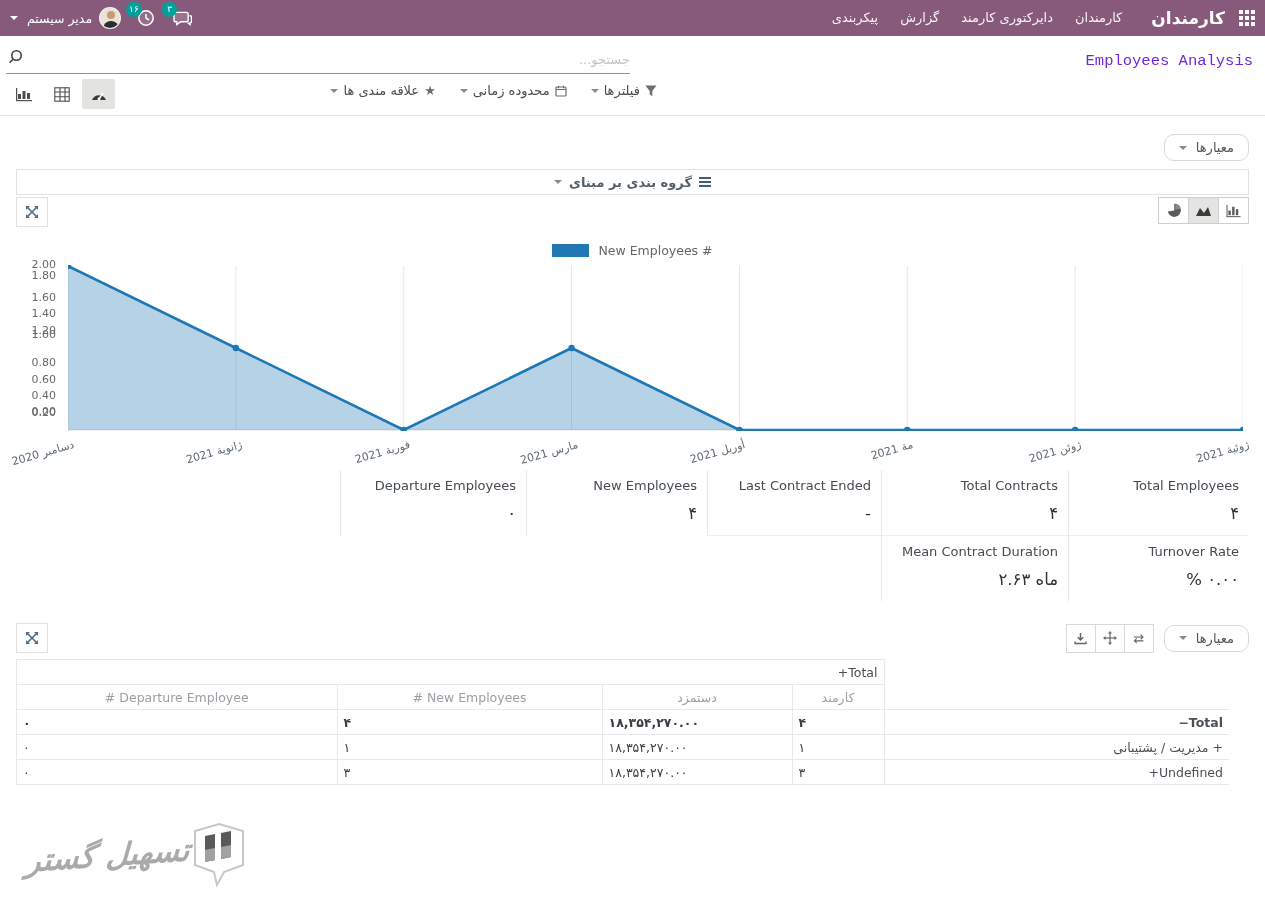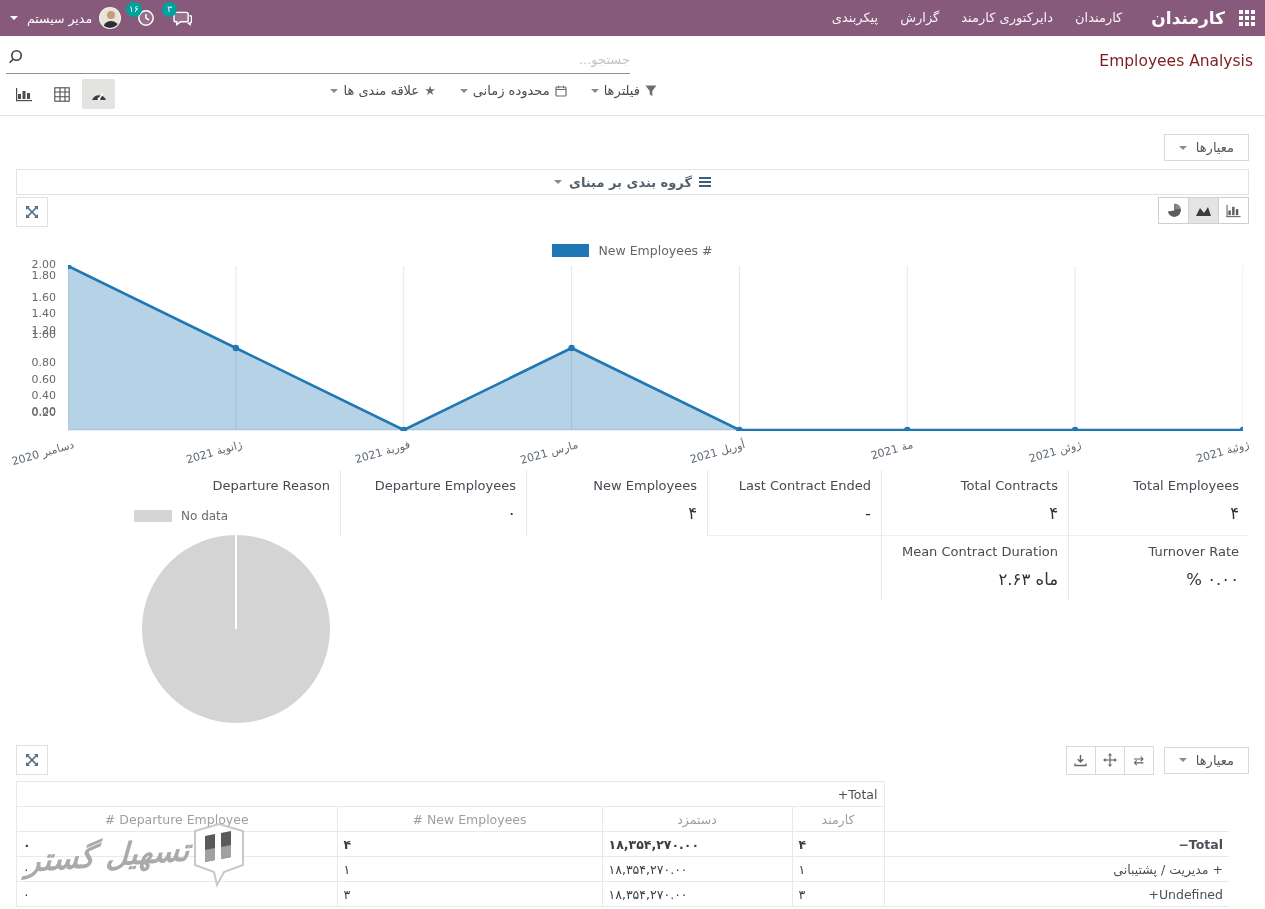--- a/index.html
+++ b/index.html
@@ -22,40 +22,40 @@
   .avatar { width:22px; height:22px; border-radius:50%; background:#e8e2d8; overflow:hidden; position:relative; border:1px solid rgba(255,255,255,.6); }
   .avatar .head { position:absolute; top:3px; left:7px; width:8px; height:8px; border-radius:50%; background:#c79b75; }
   .avatar .body { position:absolute; bottom:-2px; left:3px; width:16px; height:9px; border-radius:8px 8px 0 0; background:#2c2c34; }
   .user-name { font-size:12.5px; }
   .caret-w { width:0; height:0; border-left:4px solid transparent; border-right:4px solid transparent; border-top:4px solid #fff; margin-right:2px; }
   .caret-g { width:0; height:0; border-left:4px solid transparent; border-right:4px solid transparent; border-top:4px solid #8a8a8a; display:inline-block; }
 
   
   .control-panel { border-bottom:1px solid #e2e2e2; background:#fff; }
   .cp-top { display:flex; align-items:flex-end; padding:10px 12px 0 6px; }
-  .page-title { font-size:15.5px; color:#7f1d1d; direction:ltr; margin-bottom:4px; }
+  .page-title { font-size:15.5px; color:#6d28d9; direction:ltr; margin-bottom:4px;font-family:Liberation Mono, monospace; }
   .search-field { width:624px; margin-right:auto; display:flex; align-items:center; border-bottom:1px solid #919191; height:28px; }
   .search-field input { flex:1; border:0; outline:none; font-size:13px; direction:rtl; color:#555;
     font-family:"DejaVu Sans", sans-serif; background:transparent; }
   .search-field input::placeholder { color:#c3c3c3; }
   .search-icon-box { padding:0 2px 3px 2px; color:#3f3f3f; }
   .cp-bottom { position:relative; height:41px; }
   .view-switcher { position:absolute; left:8px; top:5px; display:flex; direction:ltr; gap:4px; }
   .vs-btn { width:33px; height:30px; display:flex; align-items:center; justify-content:center; color:#4d4d4d; border-radius:2px; background:transparent; border:0; }
   .vs-btn.active { background:#e3e3e1; }
   .filters-group { position:absolute; left:345px; top:9px; width:312px; display:flex; gap:24px; direction:rtl; }
   .filter-item { display:flex; align-items:center; gap:5px; font-size:13px; color:#4c4c4c; white-space:nowrap; }
   .filter-item .f-icon { color:#6d6d6d; display:flex; }
   .star-glyph { color:#6d6d6d; font-size:13px; line-height:1; }
 
   
   main { padding:0 16px; position:relative; }
   .measures-row { margin-top:18px; }
   .btn-light { display:inline-flex; align-items:center; gap:9px; background:#fff; border:1px solid #d9d9d9;
-    border-radius:0; font-size:13px; color:#555; padding:5px 14px; font-family:"DejaVu Sans", sans-serif; }
+    border-radius:10px; font-size:13px; color:#555; padding:5px 14px; font-family:"DejaVu Sans", sans-serif; }
   .groupby-bar { margin-top:8px; border:1px solid #e3e3e3; height:26px; display:flex; align-items:center;
     justify-content:center; gap:7px; font-size:13px; color:#54606a; background:#fff;font-weight:bold; }
   .bars-icon { display:inline-flex; flex-direction:column; gap:2px; }
   .bars-icon i { width:12px; height:2px; background:#3e5f77; display:block; }
   .chart-controls { margin-top:2px; display:flex; justify-content:space-between; align-items:flex-start; }
   .type-switcher { display:flex; direction:ltr; }
   .ts-btn { width:31px; height:27px; border:1px solid #cfcfcf; background:#fff; display:flex; align-items:center;
     justify-content:center; color:#555; margin-left:-1px; }
   .ts-btn.active { background:#e4e4e2; }
   .expand-btn { width:32px; height:30px; border:1px solid #e0e0e0; background:#fff; display:flex; align-items:center; justify-content:center; }
@@ -345,30 +345,20 @@
     </div>
     <div class="kpi-cell bl">
       <span class="kpi-label">New Employees</span>
       <span class="kpi-value pad-num">۴</span>
     </div>
     <div class="kpi-cell bl">
       <span class="kpi-label">Departure Employees</span>
       <span class="kpi-value pad-num">۰</span>
     </div>
 
-    <div class="reason-cell">
-      <span class="kpi-label" style="padding-left:10px">Departure Reason</span>
-      <div class="nodata-legend">
-        <span class="nodata-swatch"></span>
-        <span class="nodata-label">No data</span>
-      </div>
-      <div class="pie-nodata">
-        <span class="pie-line"></span>
-      </div>
-    </div>
 
     <div class="kpi-cell bl row2 c1">
       <span class="kpi-label">Turnover Rate</span>
       <span class="kpi-value">% ۰.۰۰</span>
     </div>
     <div class="kpi-cell bl row2 c2">
       <span class="kpi-label">Mean Contract Duration</span>
       <span class="kpi-value">۲.۶۳ ماه</span>
     </div>
   </div>

